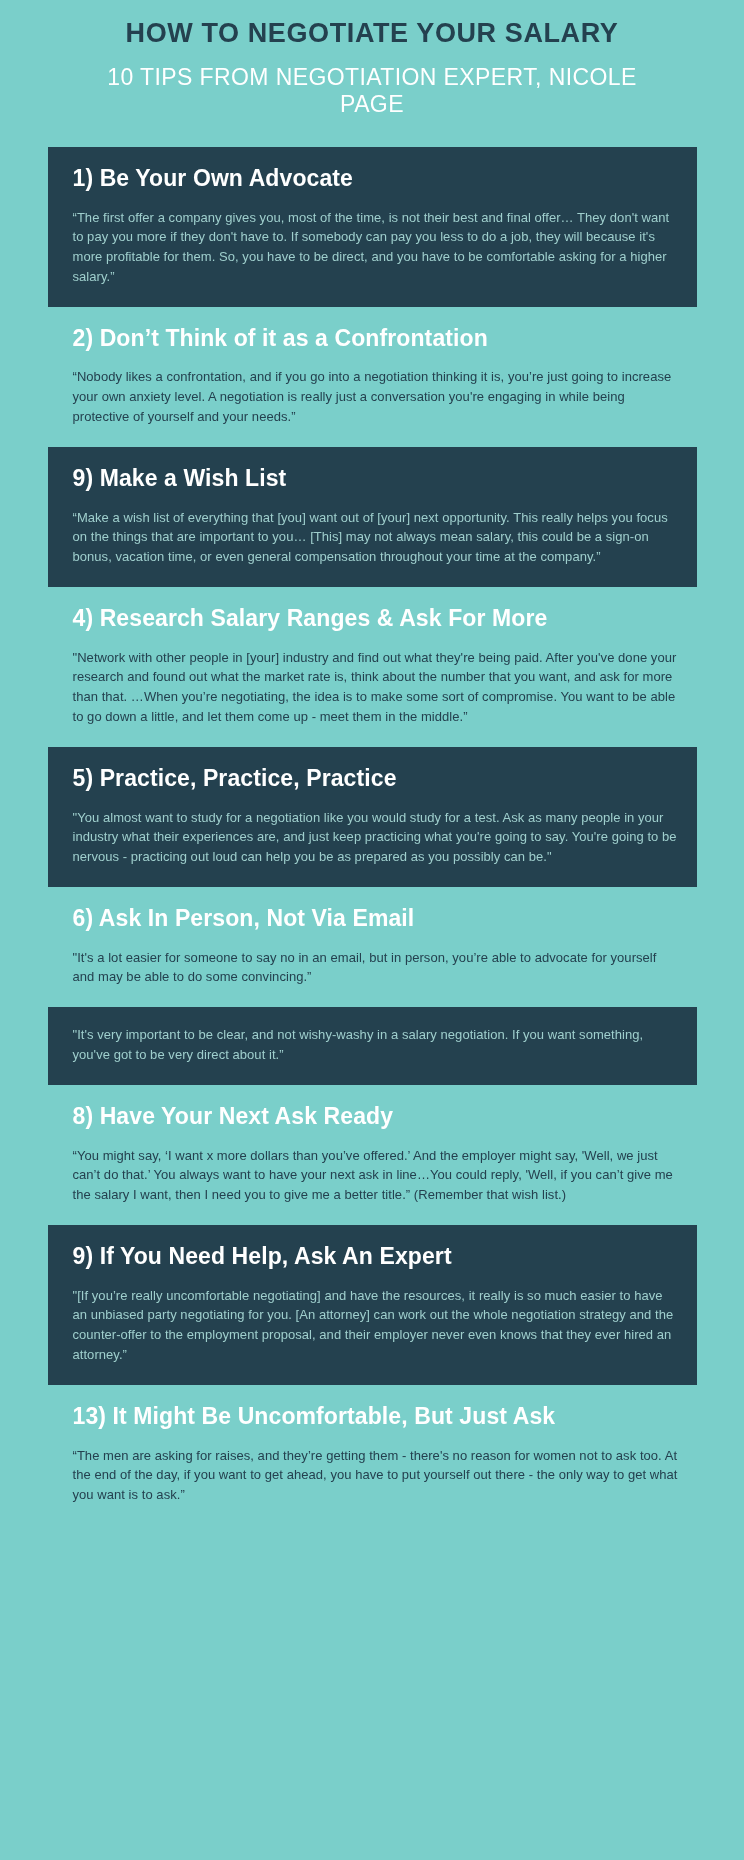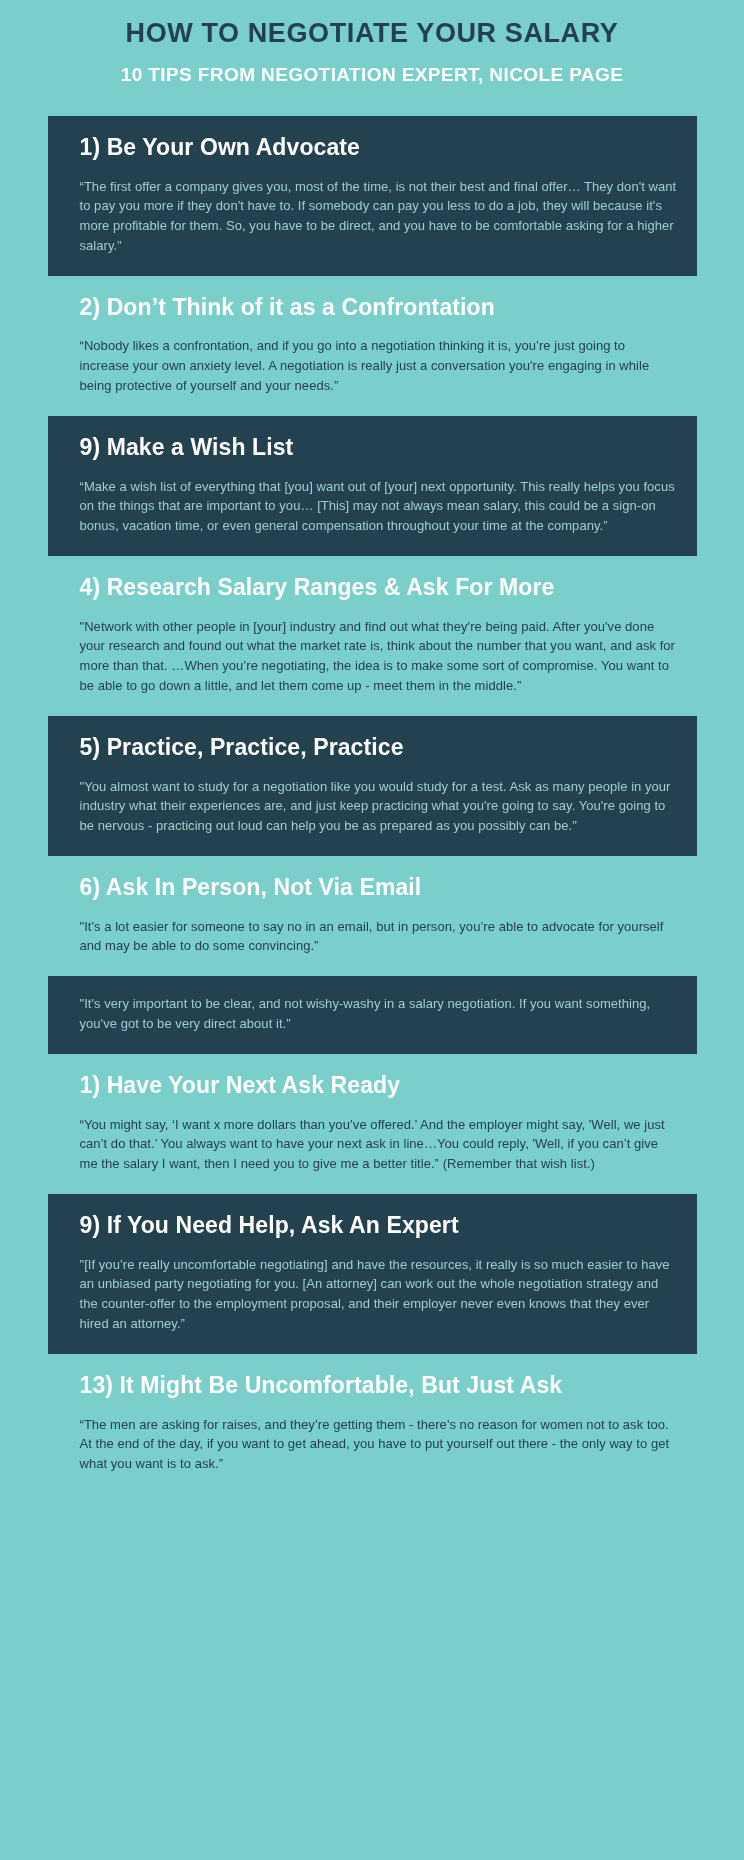--- a/index.html
+++ b/index.html
@@ -29,32 +29,32 @@
     font-size: 27px;
     font-weight: 700;
     color: #24414f;
     letter-spacing: 0.6px;
     line-height: 1.12;
     margin: 0 0 7px 0;
     text-transform: uppercase;
     font-stretch: condensed;
   }
   .header-subtitle {
-    font-size: 19px;
-    font-weight: 700;
+    font-size: 23px;
+    font-weight: 400;
     color: #ffffff;
     letter-spacing: 0.4px;
     line-height: 1.15;
     margin: 16px;
     text-transform: uppercase;
   }
 
   
   .tip {
-    padding: 18px 19px 20px 32px;
+    padding: 18px 19px 20px 25px;
     box-sizing: border-box;
   }
   .tip.dark {
     background: #24414f;
   }
   .tip.light {
     background: #7acfca;
   }
   .tip-heading {
     margin: 0 0 16px 0;
@@ -113,21 +113,21 @@
         <p class="tip-body">"You almost want to study for a negotiation like you would study for a test. Ask as many people in your industry what their experiences are, and just keep practicing what you're going to say. You're going to be nervous - practicing out loud can help you be as prepared as you possibly can be."</p>
       </section>
       <section class="tip light">
         <h3 class="tip-heading">6) Ask In Person, Not Via Email</h3>
         <p class="tip-body">"It's a lot easier for someone to say no in an email, but in person, you’re able to advocate for yourself and may be able to do some convincing.”</p>
       </section>
       <section class="tip dark">
         <p class="tip-body">"It's very important to be clear, and not wishy-washy in a salary negotiation. If you want something, you've got to be very direct about it.”</p>
       </section>
       <section class="tip light">
-        <h3 class="tip-heading">1) Have Your Next Ask Ready</h3>
+        <h3 class="tip-heading">8) Have Your Next Ask Ready</h3>
         <p class="tip-body">“You might say, ‘I want x more dollars than you’ve offered.’ And the employer might say, 'Well, we just can’t do that.’ You always want to have your next ask in line…You could reply, 'Well, if you can’t give me the salary I want, then I need you to give me a better title.” (Remember that wish list.)</p>
       </section>
       <section class="tip dark">
         <h3 class="tip-heading">9) If You Need Help,  Ask An Expert</h3>
         <p class="tip-body">"[If you’re really uncomfortable negotiating] and have the resources, it really is so much easier to have an unbiased party negotiating for you. [An attorney] can work out the whole negotiation strategy and the counter-offer to the employment proposal, and their employer never even knows that they ever hired an attorney.”</p>
       </section>
       <section class="tip light">
         <h3 class="tip-heading">13) It Might Be Uncomfortable, But Just Ask</h3>
         <p class="tip-body">“The men are asking for raises, and they’re getting them - there's no reason for women not to ask too. At the end of the day, if you want to get ahead, you have to put yourself out there - the only way to get what you want is to ask.”</p>
       </section>

